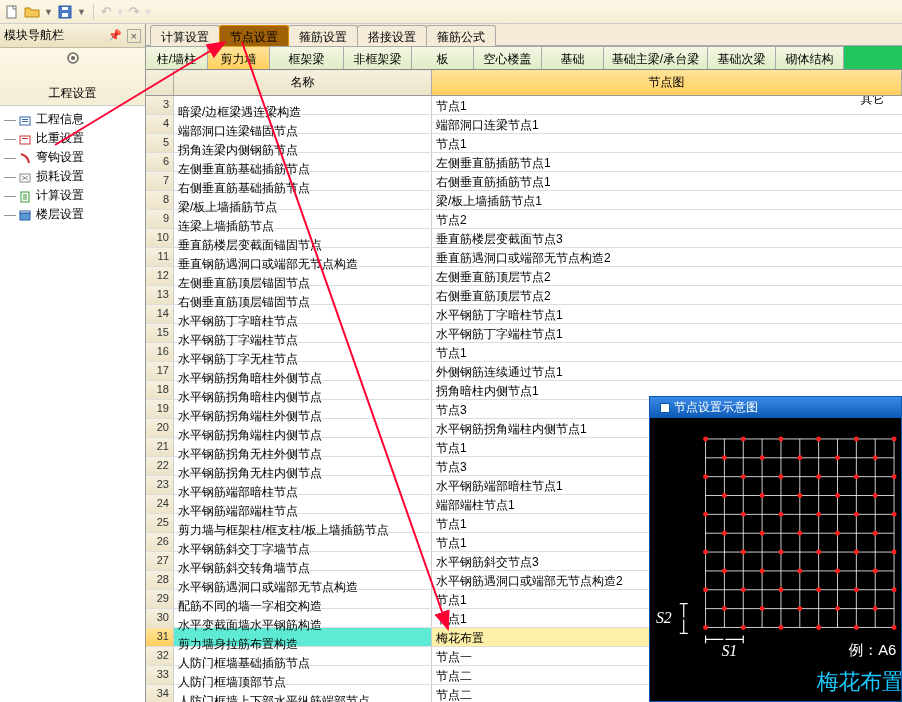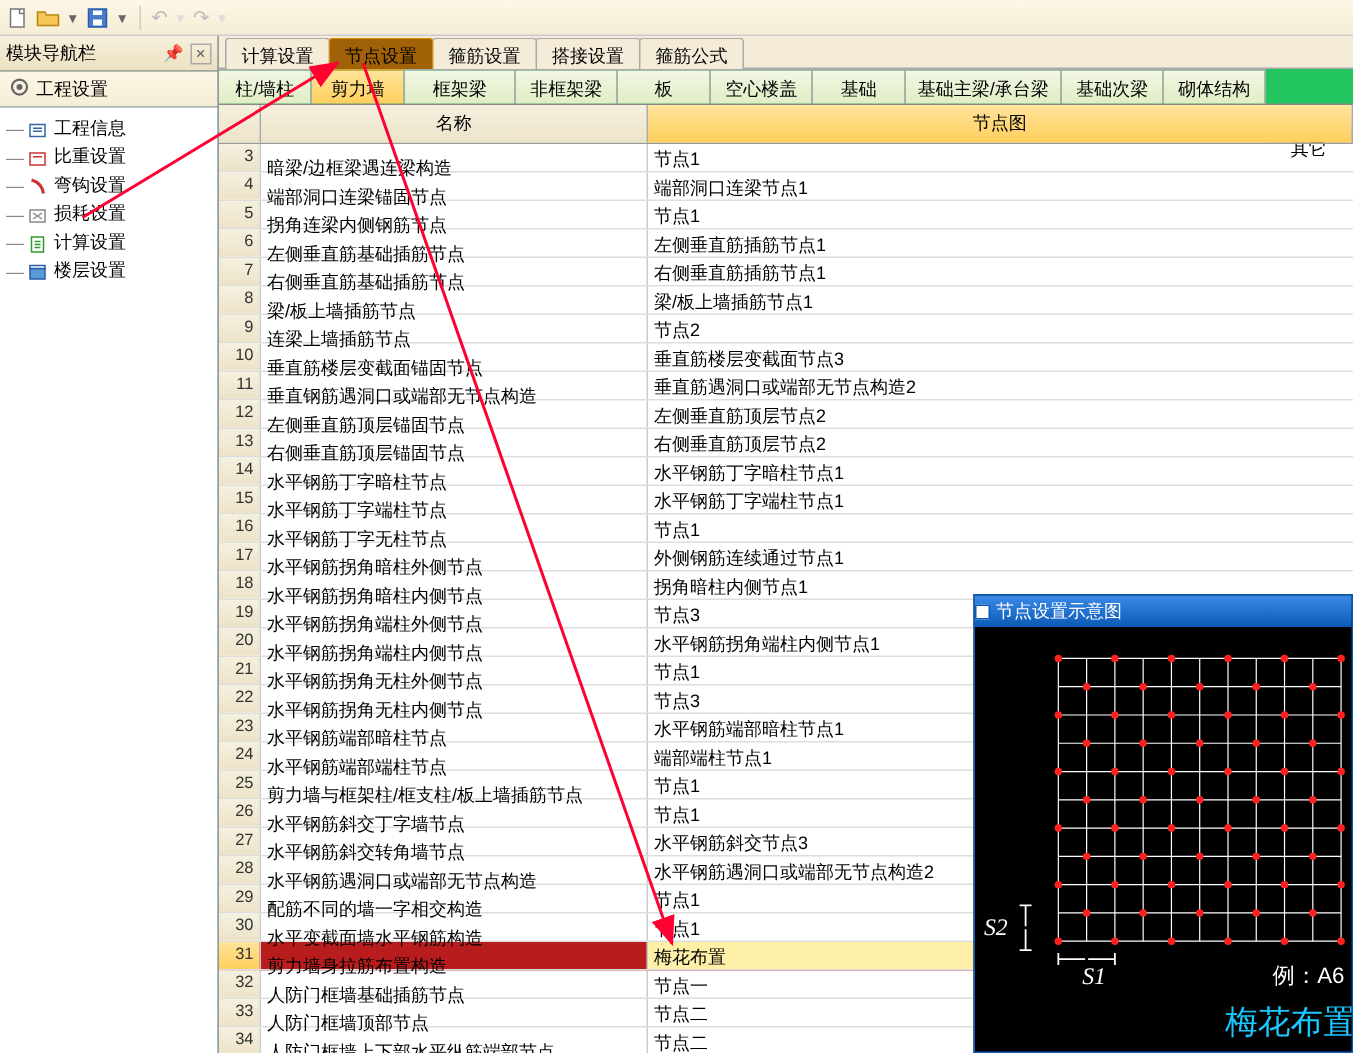--- a/index.html
+++ b/index.html
@@ -5,45 +5,45 @@
   * { margin:0; padding:0; box-sizing:border-box; }
   body { font-family:"Microsoft YaHei","SimSun",sans-serif; font-size:12px; background:#f0f0f0; width:902px; height:702px; overflow:hidden; position:relative;}
   .toolbar { height:24px; background:linear-gradient(#fdf7e6,#f5edd5); border-bottom:1px solid #ccc; display:flex; align-items:center; padding:0 4px; gap:4px;}
   .toolbar .tb { width:16px; height:16px; display:inline-block; }
   .toolbar .sep { width:1px; height:16px; background:#ccc; margin:0 3px;}
   .main { display:flex; height:calc(702px - 24px); }
   .left { width:158px; background:#0c4a6e; border-right:1px solid #999; display:flex; flex-direction:column;}
   .lhdr { background:linear-gradient(#f6f0dc,#ece1c1); border-bottom:1px solid #bba; padding:3px 4px; display:flex; align-items:center; justify-content:space-between;}
   .lhdr .pin { color:#555; font-size:11px;}
   .lhdr .x { color:#555; font-size:11px; border:1px solid #aaa; padding:0 3px;}
-  .lsub { background:linear-gradient(#fdf7e6,#f5edd5); border-bottom:1px solid #ccc; padding:3px 6px; display:flex; align-items:flex-start; gap:4px;}
+  .lsub { background:linear-gradient(#fdf7e6,#f5edd5); border-bottom:1px solid #ccc; padding:3px 6px; display:flex; align-items:center; gap:20px;flex-direction:column;}
   .lsub .gear { width:14px; height:14px;}
   .tree { padding:4px 0 0 2px; background:#fff; flex:1;}
   .node { display:flex; align-items:center; padding:1px 2px; gap:4px; cursor:pointer;}
   .node .dash { width:10px; color:#888; text-align:center;}
   .node .ic { width:14px; height:14px; display:inline-block;}
   .right { flex:1; display:flex; flex-direction:column; background:#fff;}
   .tabs1 { background:#f4ecd8; border-bottom:1px solid #aaa; display:flex; height:22px; padding-left:4px;}
   .tab1 { padding:3px 10px 0 10px; border:1px solid #aaa; border-bottom:none; margin-right:-1px; background:#f4ecd8; border-radius:3px 3px 0 0; position:relative; top:1px;}
   .tab1.active { background:#a16207; border-color:#e08a00; z-index:2;}
   .tabs2 { background:#22c55e; border-bottom:1px solid #888; display:flex; height:24px;}
   .tab2 { padding:4px 0; text-align:center; border-right:1px solid #aaa; border-top:1px solid #aaa; background:linear-gradient(#f2f7e3,#e1edc6);}
   .tab2.active { background:linear-gradient(#ffe49b,#ffcf5c); border-top:1px solid #e0a030;}
   .thead { display:flex; border-bottom:1px solid #999;}
   .thead .th { padding:4px 6px; border-right:1px solid #aaa; background:linear-gradient(#f5f0df,#ece3c8); text-align:center;}
   .thead .th.sel { background:linear-gradient(#ffe49b,#ffcf5c);}
   .trow { display:flex; border-bottom:1px solid #ddd; height:19px;}
-  .trow.on { background:#b91c1c;}
+  .trow.on { background:#5eead4;}
   .trow .tn { width:28px; text-align:right; padding:2px 4px 0 0; border-right:1px solid #ccc; background:linear-gradient(#f5f0df,#ece3c8); font-size:11px; color:#333;}
   .trow.on .tn { background:linear-gradient(#ffe49b,#ffcf5c);}
   .trow .nm { width:258px; padding:8px 0 0 4px; border-right:1px solid #ccc;}
   .trow .nt { flex:1; padding:2px 0 0 4px;}
   .trow.on .nt { background:#fff0a8;}
   .popup { position:absolute; right:0; bottom:0; width:253px; background:#000; border:1px solid #0a5ab5;}
-  .popup .pttl { background:linear-gradient(#3b8ae8,#0a5ab5); color:#fff; padding:2px 0; font-size:12px; display:flex; align-items:center;}
+  .popup .pttl { background:linear-gradient(#3b8ae8,#0a5ab5); color:#fff; padding:2px 10px; font-size:12px; display:flex; align-items:center;}
   .popup .cv { width:100%; height:283px; display:block;}
   .arrow-svg { position:absolute; left:0; top:0; width:902px; height:702px; pointer-events:none; z-index:50;}
 </style>
 </head>
 <body>
 
 <div class="toolbar">
   <span class="tb"><svg viewBox="0 0 16 16">
         <rect x="3" y="2" width="9" height="12" fill="#fff" stroke="#777"></rect>
         <path d="M9 2v3h3" fill="none" stroke="#777"></path>

